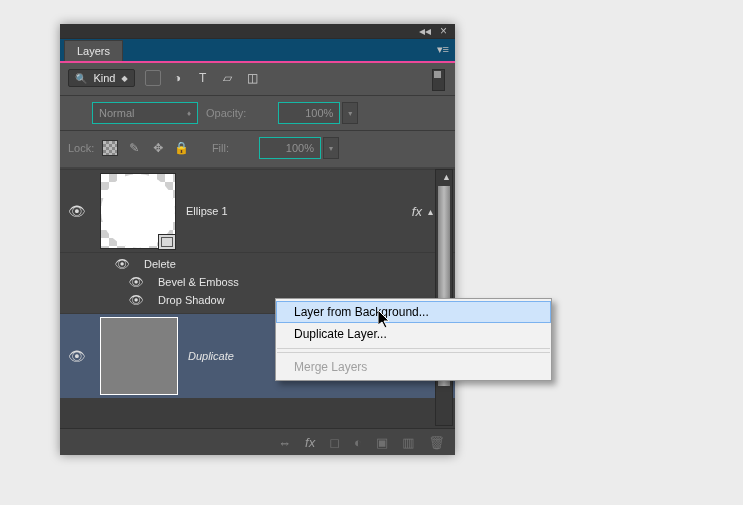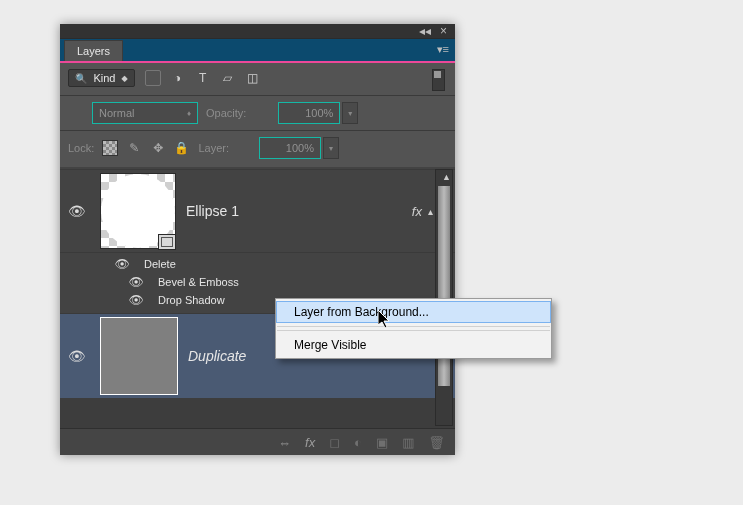--- a/index.html
+++ b/index.html
@@ -329,21 +329,21 @@
     border: 1px solid #555;
   }
 
   .thumb.solid {
     border: 1px solid #ffffff;
     background: #7f7f7f;
   }
 
   .layer-name {
     color: #e6e6e6;
-    font-size: 14px;
+    font-size: 11px;
   }
   .layer-name.italic { font-style: italic; }
 
   .fx-col {
     margin-left: auto;
     color: #d0d0d0;
     font-style: italic;
     font-size: 13px;
     display: flex;
     align-items: center;
@@ -483,21 +483,21 @@
 
     <div class="lock-row">
       <span class="label-dim">Lock:</span>
       <div class="lock-icons">
         <span class="li tr-ic"></span>
         <span class="li">✎</span>
         <span class="li">✥</span>
         <span class="li">🔒</span>
       </div>
       <div class="fill-group">
-        <span class="label-dim">Layer:</span>
+        <span class="label-dim">Fill:</span>
         <div class="pct-box">
           <div class="ps-combo">
             <span>100%</span>
           </div>
           <div class="pct-arrow">▾</div>
         </div>
       </div>
     </div>
 
     <div class="layer-list">
@@ -549,23 +549,24 @@
       <span class="fic dim">◻</span>
       <span class="fic dim">◐</span>
       <span class="fic dim">▣</span>
       <span class="fic dim">▥</span>
       <span class="fic dim">🗑</span>
     </div>
   </div>
 
   <div class="context-menu">
     <div class="mi hover">Layer from Background...</div>
+    <div class="mi">Duplicate Layer...</div>
     <div class="sep"></div>
     <div class="sep"></div>
-    <div class="mi">Merge Visible</div>
+    <div class="mi disabled">Merge Layers</div>
   </div>
 
   <div class="cursor">
     <svg width="14" height="20" viewBox="0 0 14 20">
       <polygon points="0,0 0,15 4,12 7,18 9,17 6,11 11,11" fill="#000" stroke="#fff" stroke-width="1"></polygon>
     </svg>
   </div>
 
 </div>
 

